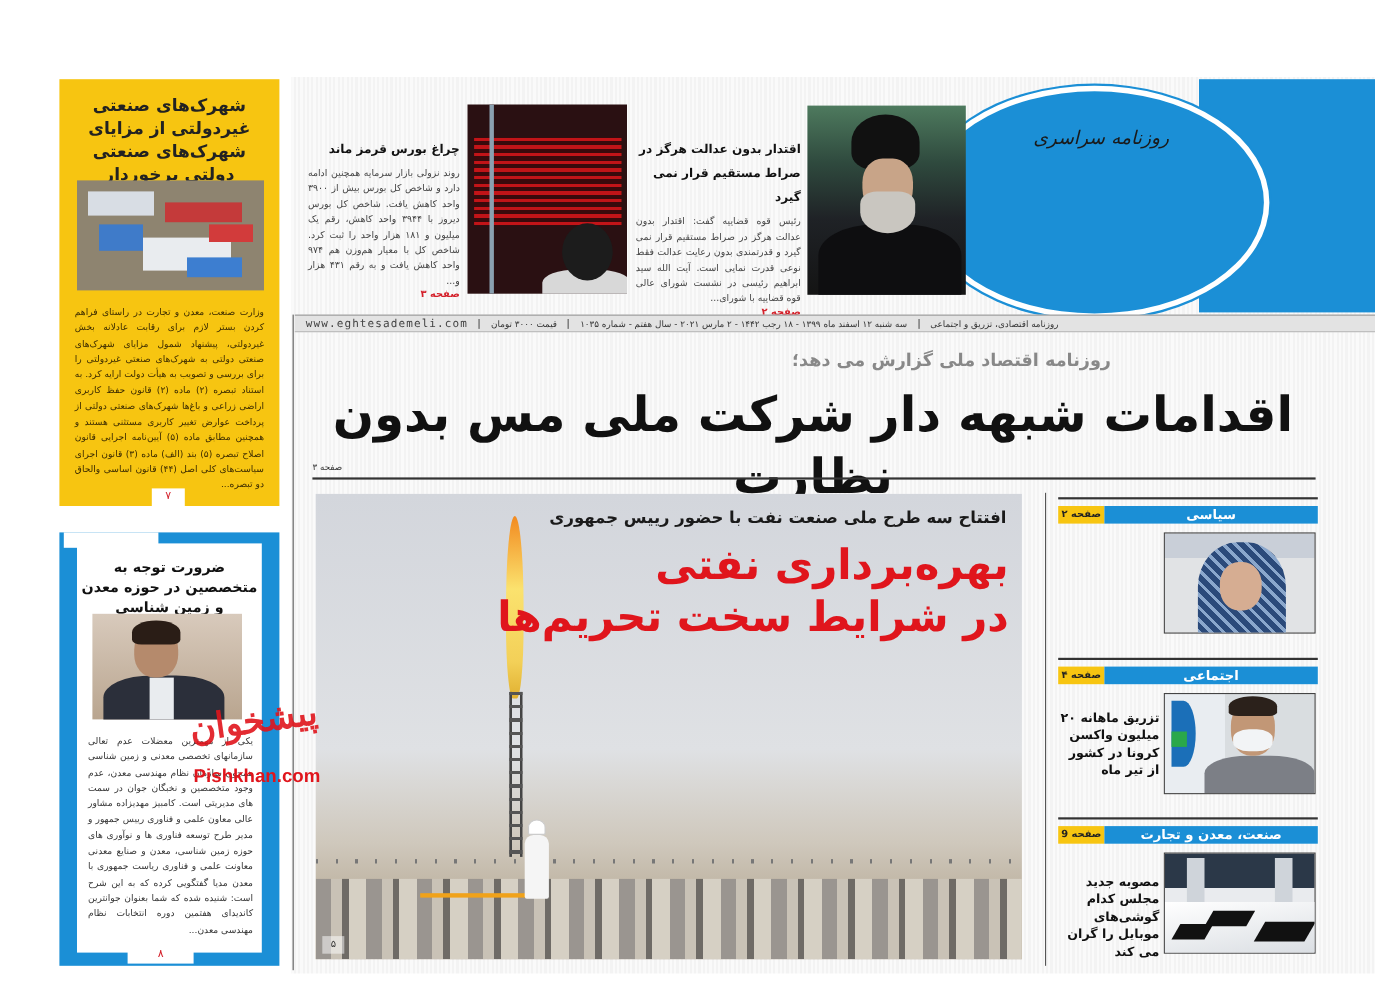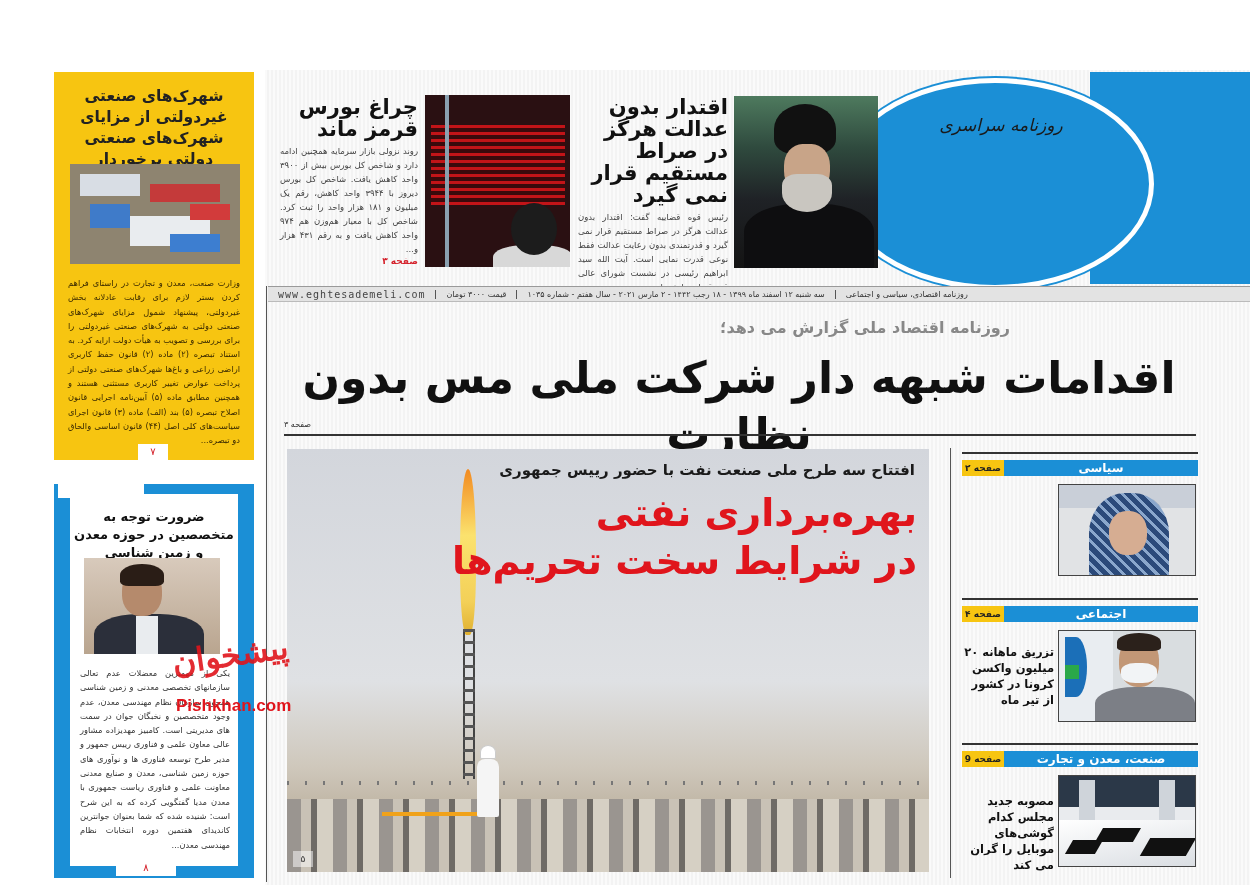--- a/index.html
+++ b/index.html
@@ -22,21 +22,21 @@
   .logo-main { position: absolute; top: 60px; left: 18px; width: 280px; text-align: center; color: #ffffff; font-family: "DejaVu Serif", serif; font-size: 70px; font-weight: bold; line-height: 1; direction: rtl; letter-spacing: -2px; }
 
   
   .info-bar { position: absolute; left: 268px; top: 286px; width: 982px; height: 16px; background: #e3e3e3; border-top: 1px solid #999; border-bottom: 1px solid #bbb; display: flex; align-items: center; font-size: 8px; color: #333; }
   .info-bar .cell { padding: 0 10px; border-left: 1px solid #555; white-space: nowrap; direction: rtl; }
   .info-bar .cell:first-child { border-left: none; font-family: "DejaVu Sans Mono", monospace; font-size: 10px; color: #444; letter-spacing: 1px; }
   .info-bar .spacer { flex: 1; }
 
   
   .story-text { position: absolute; direction: rtl; text-align: right; }
-  .story-title { font-weight: bold; color: #111; font-size: 21px; line-height: 22px; }
+  .story-title { font-weight: bold; color: #111; font-size: 11px; line-height: 22px; margin-top: 29px; }
   .story-body { font-size: 8.5px; line-height: 14px; color: #444; text-align: justify; margin-top: 4px; }
   .page-ref { color: #d4202a; font-size: 9px; font-weight: bold; display: block; }
 
   .photo { position: absolute; overflow: hidden; }
   .photo-raisi { left: 734px; top: 96px; width: 144px; height: 172px; background: linear-gradient(180deg, #4e7a5e 0%, #2f4a3e 30%, #1f2226 60%, #141414 100%); }
   .photo-raisi .turban { position: absolute; left: 40px; top: 8px; width: 62px; height: 50px; border-radius: 50% 50% 30% 30%; background: #111; }
   .photo-raisi .face { position: absolute; left: 50px; top: 48px; width: 46px; height: 54px; border-radius: 40% 40% 50% 50%; background: #c8a488; }
   .photo-raisi .beard { position: absolute; left: 48px; top: 78px; width: 50px; height: 38px; border-radius: 30% 30% 50% 50%; background: #c9c6c0; }
   .photo-raisi .robe { position: absolute; left: 10px; top: 108px; width: 130px; height: 70px; border-radius: 40% 40% 0 0; background: #0e0e10; }
 
@@ -152,21 +152,21 @@
 <div class="story-text" style="left:280px; top:96px; width:138px;">
   <div class="story-title">چراغ بورس قرمز ماند</div>
   <div class="story-body">روند نزولی بازار سرمایه همچنین ادامه دارد و شاخص کل بورس بیش از ۳۹۰۰ واحد کاهش یافت. شاخص کل بورس دیروز با ۳۹۴۴ واحد کاهش، رقم یک میلیون و ۱۸۱ هزار واحد را ثبت کرد. شاخص کل با معیار هم‌وزن هم ۹۷۴ واحد کاهش یافت و به رقم ۴۳۱ هزار و...</div>
   <span class="page-ref">صفحه ۳</span>
 </div>
 
 <div class="info-bar">
   <span class="cell">www.eghtesademeli.com</span>
   <span class="cell">قیمت ۳۰۰۰ تومان</span>
   <span class="cell">سه شنبه ۱۲ اسفند ماه ۱۳۹۹ - ۱۸ رجب ۱۴۴۲ - ۲ مارس ۲۰۲۱ - سال هفتم - شماره ۱۰۳۵</span>
-  <span class="cell">روزنامه اقتصادی، سیاسی و اجتماعی</span>
+  <span class="cell">روزنامه اقتصادی، تزریق و اجتماعی</span>
   <span class="spacer"></span>
 </div>
 
 <div class="yellow-box">
   <div class="yellow-title">شهرک‌های صنعتی غیردولتی از مزایای شهرک‌های صنعتی دولتی برخوردار می‌شوند</div>
   <div class="yellow-photo">
     <i style="left:10px;top:10px;width:60px;height:22px;background:#d8dde4;"></i>
     <i style="left:80px;top:20px;width:70px;height:18px;background:#c43a3a;"></i>
     <i style="left:20px;top:40px;width:40px;height:24px;background:#3f7bc9;"></i>
     <i style="left:60px;top:52px;width:80px;height:30px;background:#e9ecef;"></i>

